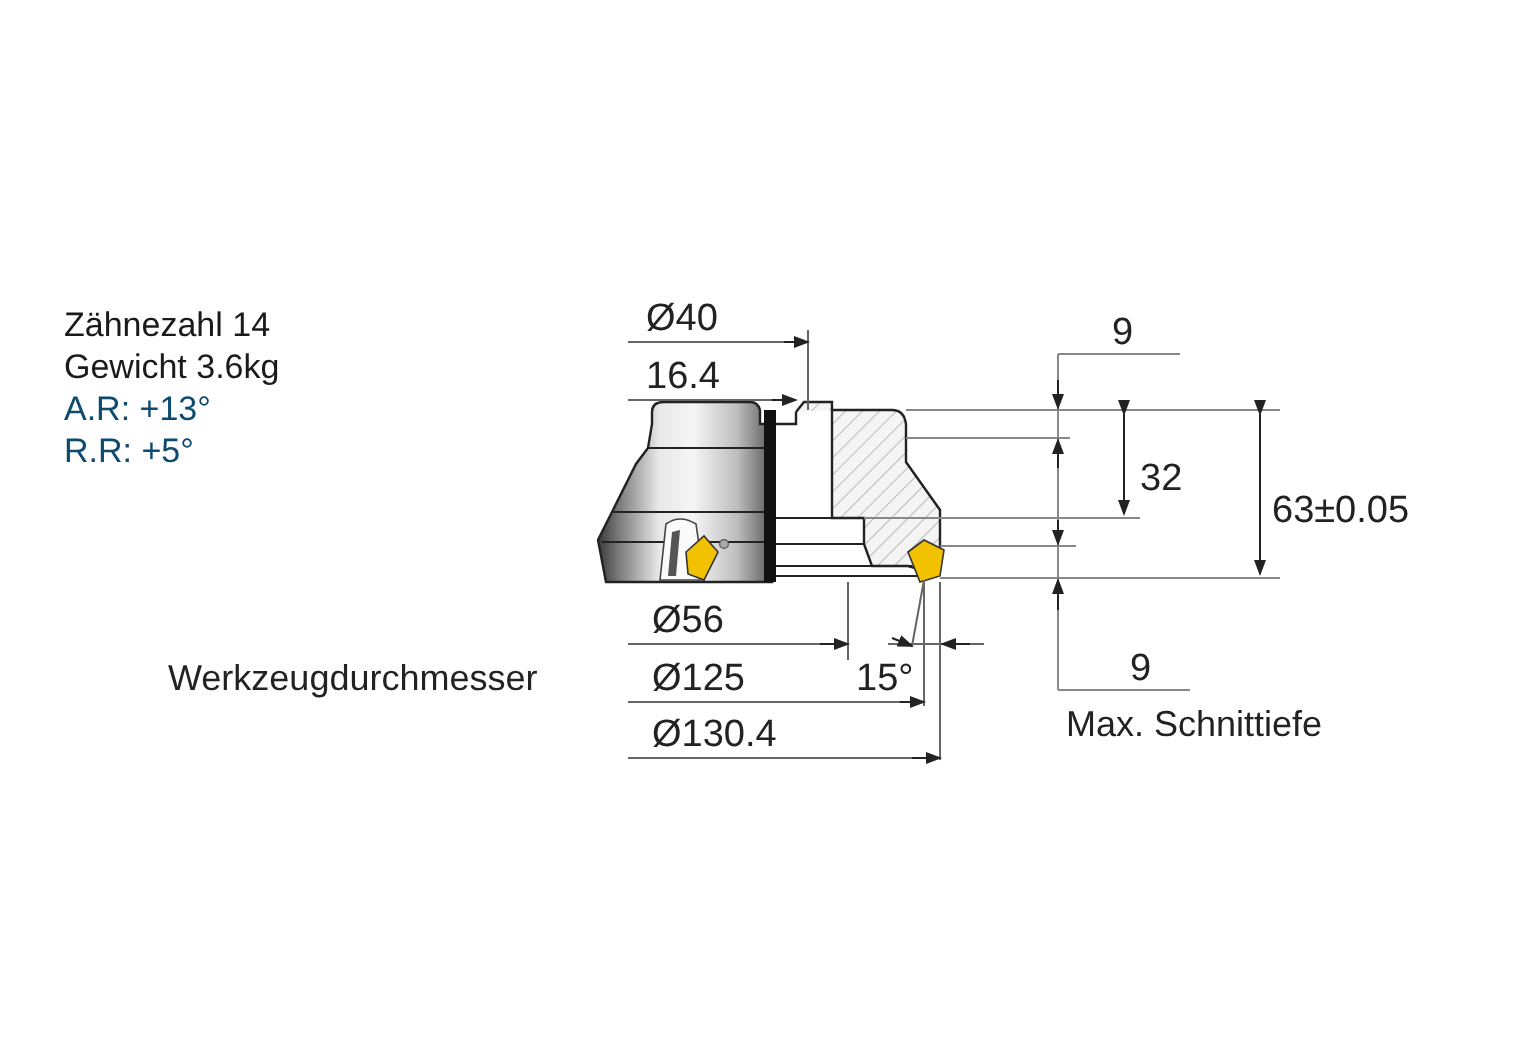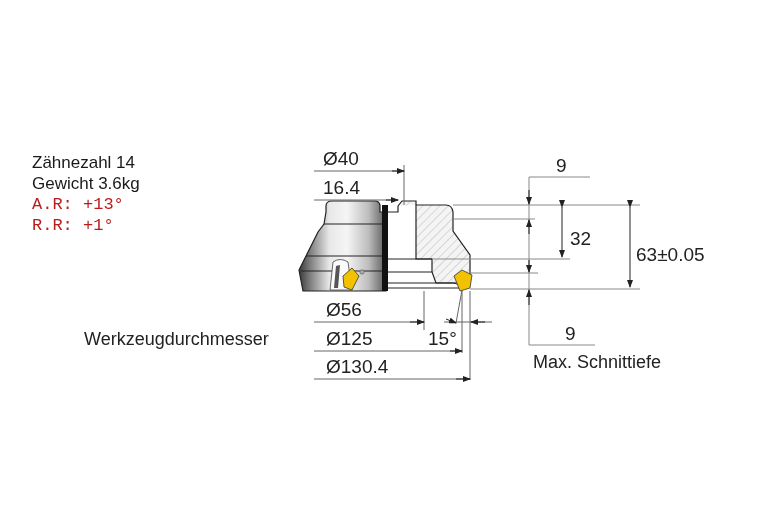--- a/index.html
+++ b/index.html
@@ -1,29 +1,29 @@
 <!DOCTYPE html>
 <html><head>
 <meta charset="utf-8">
 <style>
   html, body { margin:0; padding:0; background:#ffffff; }
   body { width:767px; height:523px; position:relative; overflow:hidden;
          font-family:"Liberation Sans", "DejaVu Sans", sans-serif; }
   .spec { position:absolute; left:32px; font-size:17px; line-height:21px; color:#1a1a1a; white-space:nowrap; }
-  .spec.blue { color:#b91c1c;font-family:Liberation Mono, monospace; }
+  .spec.blue { color:#0c4a6e; }
   svg { position:absolute; left:0; top:0; }
   svg text { font-family:"Liberation Sans", "DejaVu Sans", sans-serif; fill:#222; }
 </style>
 </head>
 <body>
 
 <div class="spec" style="top:152px;">Zähnezahl 14</div>
 <div class="spec" style="top:173px;">Gewicht 3.6kg</div>
 <div class="spec blue" style="top:194px;">A.R: +13°</div>
-<div class="spec blue" style="top:215px;">R.R: +1°</div>
+<div class="spec blue" style="top:215px;">R.R: +5°</div>
 
 <svg width="767" height="523" viewBox="0 0 767 523">
   <defs>
     <linearGradient id="metal" x1="0" x2="1" y1="0" y2="0">
       <stop offset="0" stop-color="#3a3a3a"></stop>
       <stop offset="0.12" stop-color="#7a7a7a"></stop>
       <stop offset="0.35" stop-color="#e8e8e8"></stop>
       <stop offset="0.55" stop-color="#f5f5f5"></stop>
       <stop offset="0.8" stop-color="#bdbdbd"></stop>
       <stop offset="1" stop-color="#5a5a5a"></stop>

